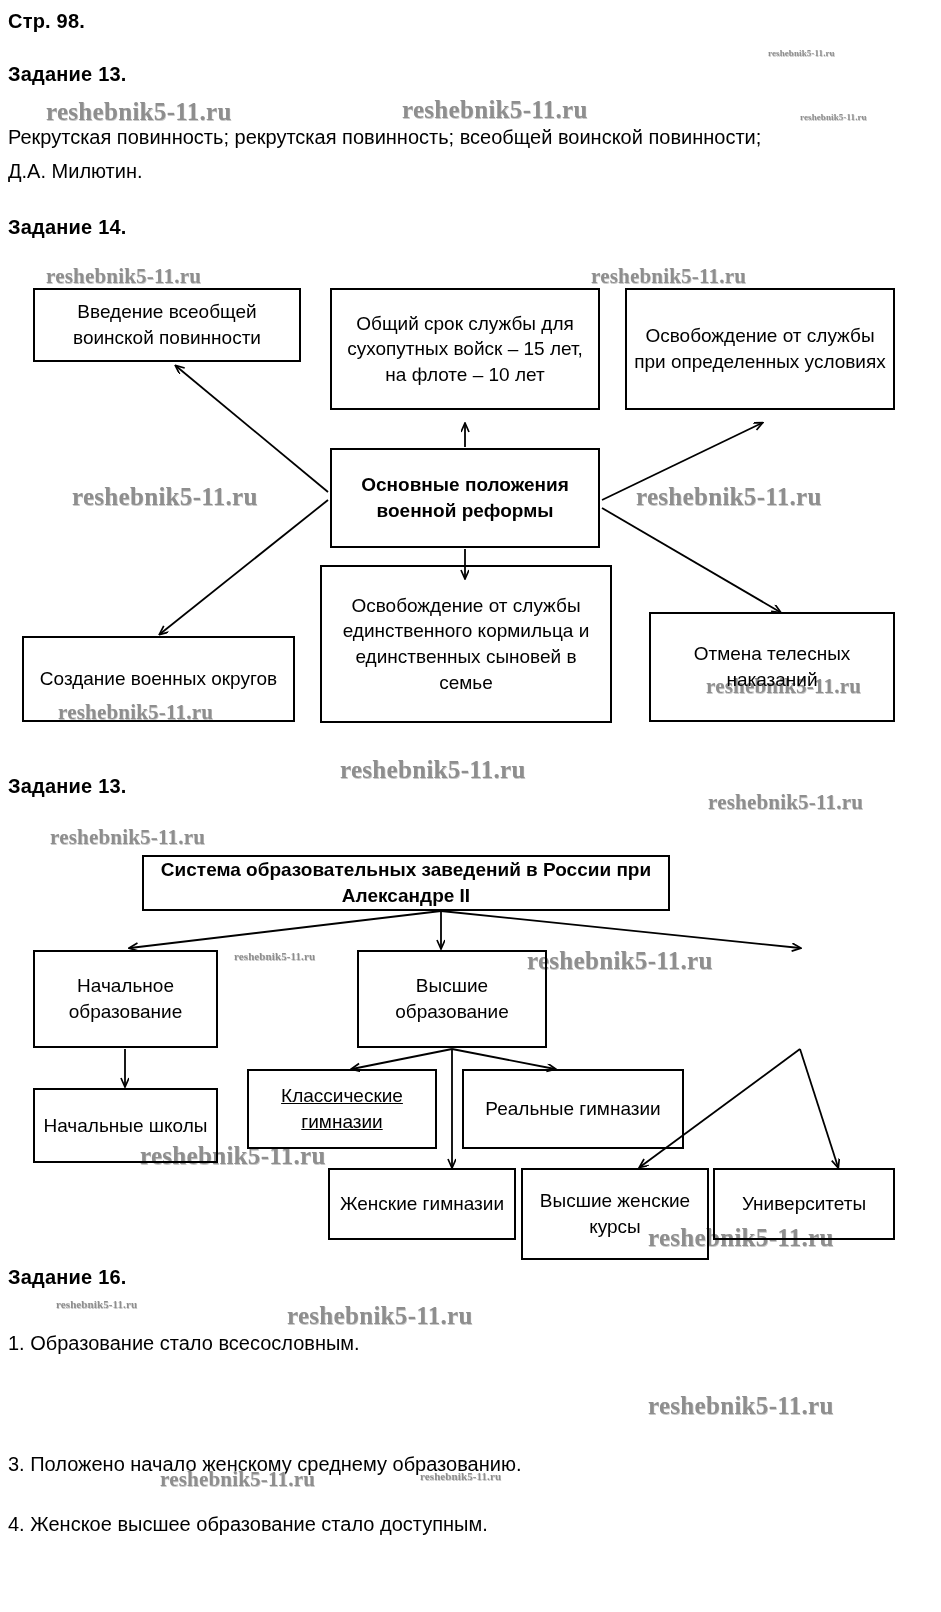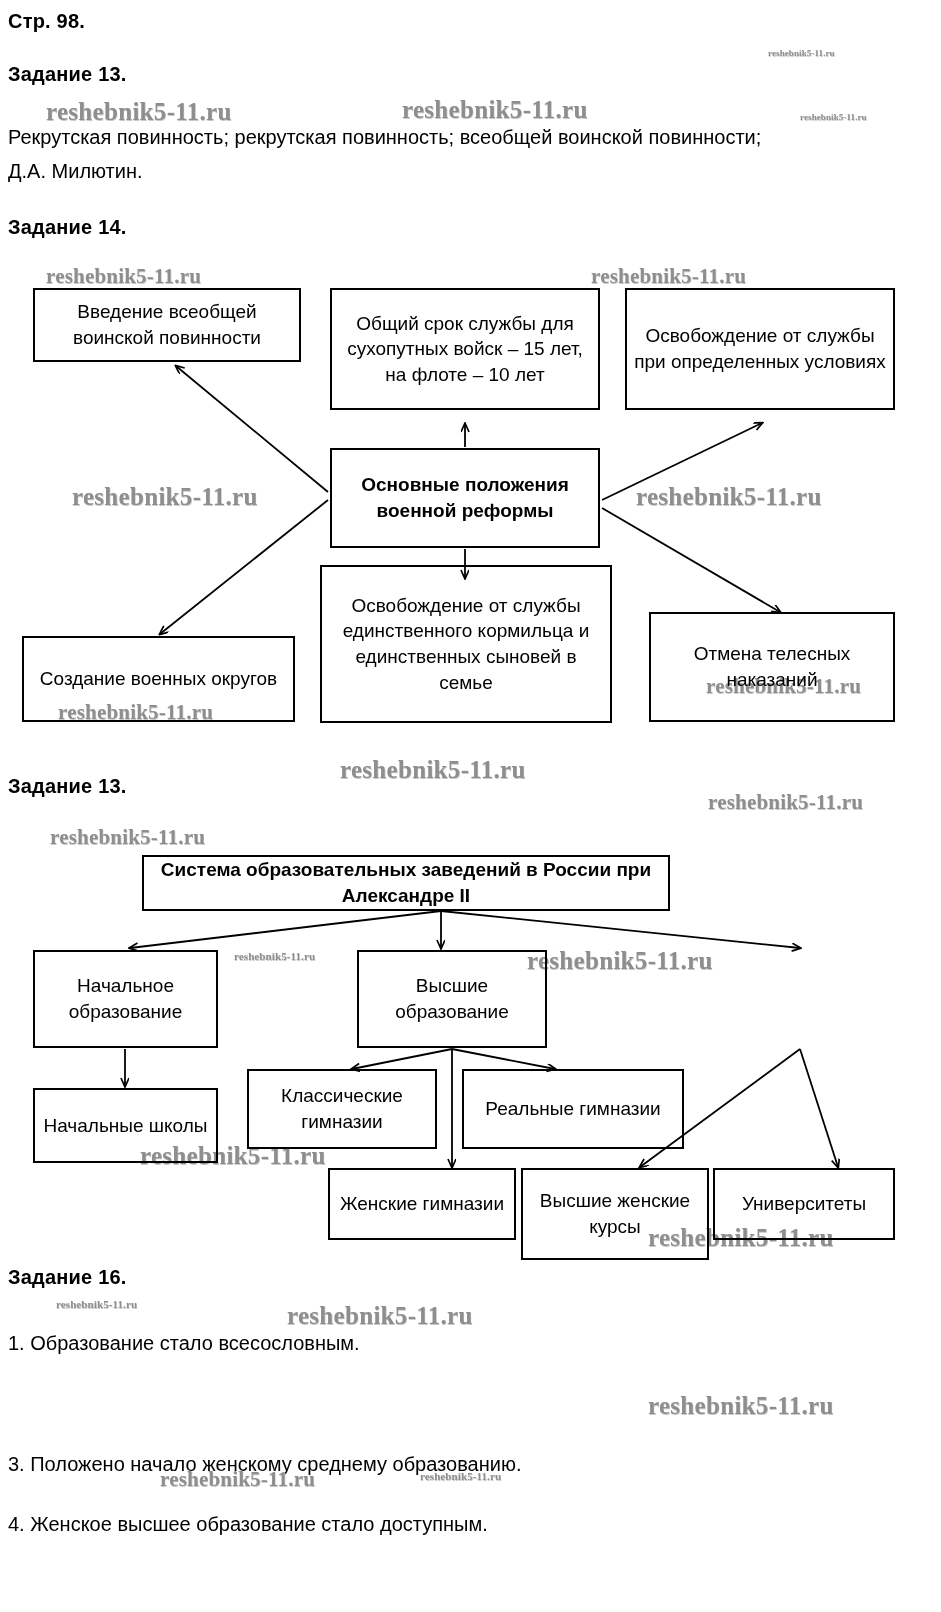--- a/index.html
+++ b/index.html
@@ -160,21 +160,21 @@
 
   <div class="fbox" style="left:357px; top:950px; width:190px; height:98px;">
     <span>Высшие образование</span>
   </div>
 
 
   <div class="fbox" style="left:33px; top:1088px; width:185px; height:75px;">
     <span>Начальные школы</span>
   </div>
 
-  <div class="fbox" style="left:247px; top:1069px; width:190px; height:80px;">
+  <div class="fbox" style="left:247px; top:1069px; width:190px; height:80px;text-decoration:underline;">
     <span>Классические гимназии</span>
   </div>
 
   <div class="fbox" style="left:462px; top:1069px; width:222px; height:80px;">
     <span>Реальные гимназии</span>
   </div>
 
   <div class="fbox" style="left:328px; top:1168px; width:188px; height:72px;">
     <span>Женские гимназии</span>
   </div>

